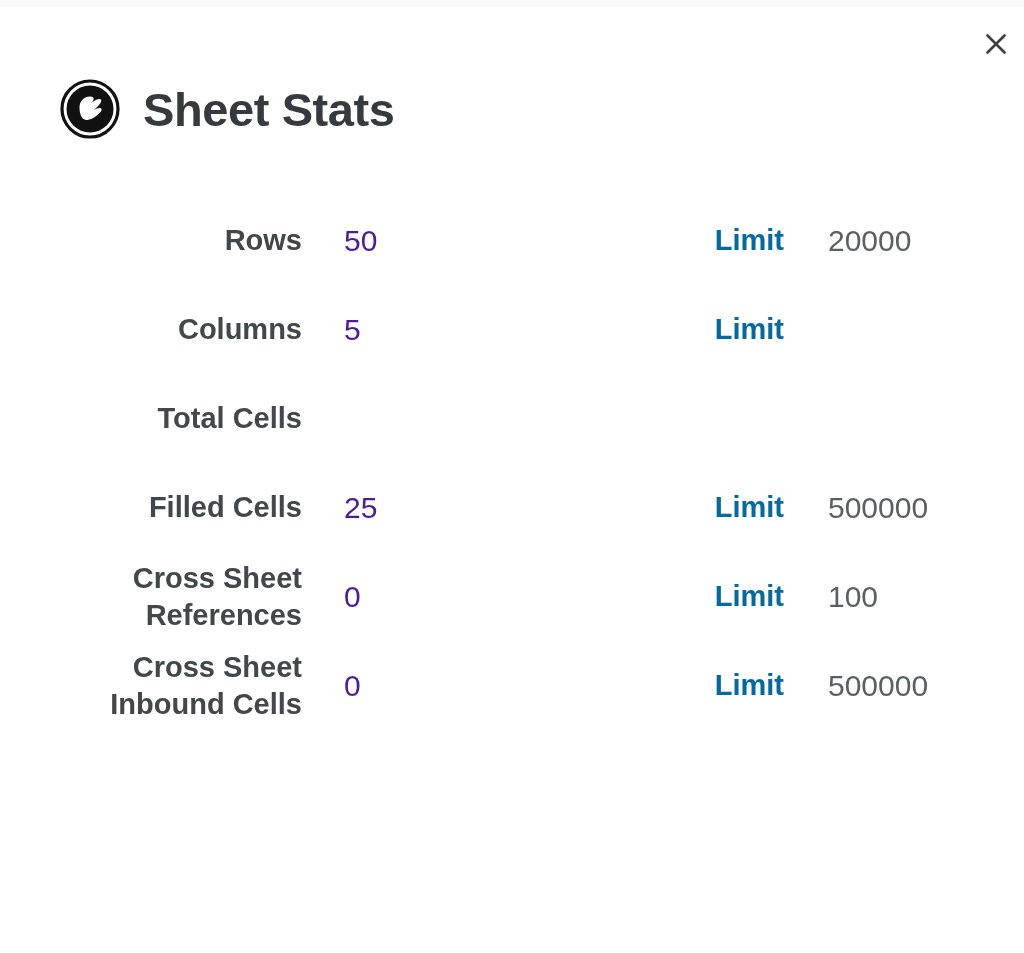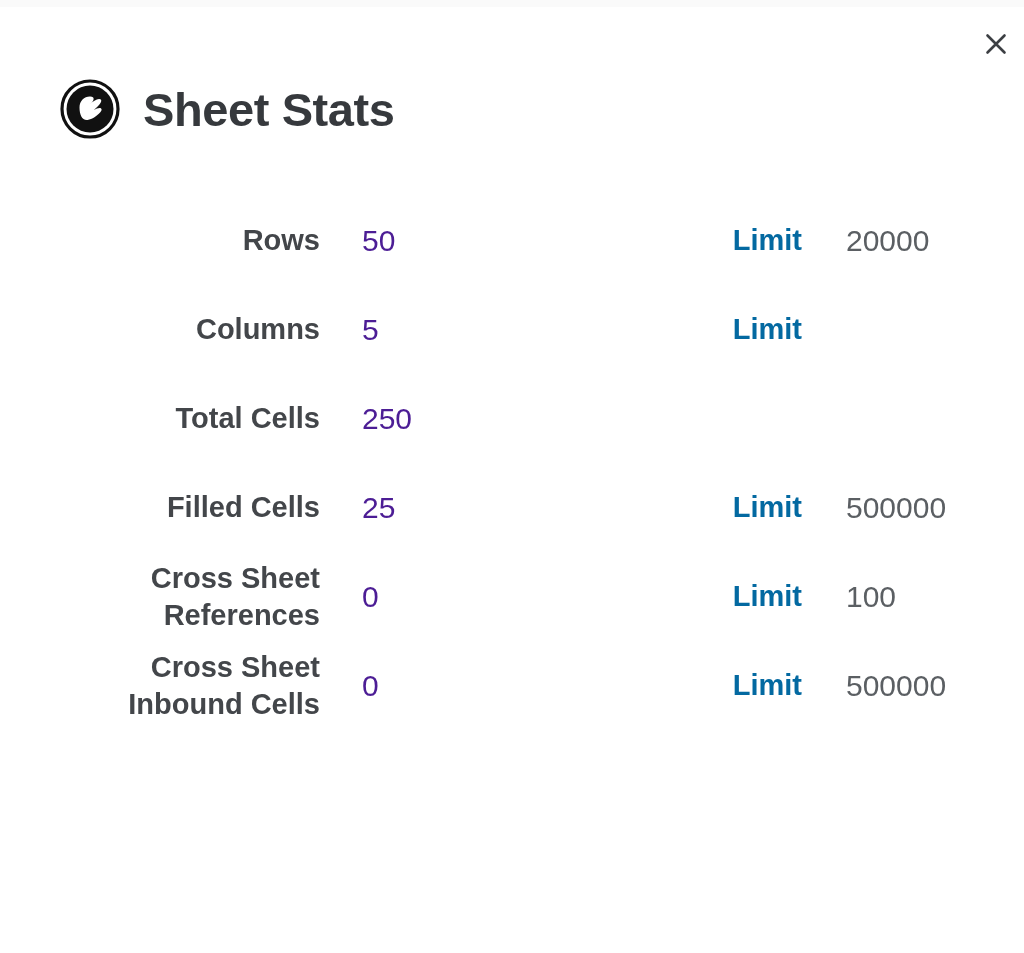--- a/index.html
+++ b/index.html
@@ -88,21 +88,20 @@
     height: 89px;
   }
   .cell-label {
     width: 290px;
     text-align: right;
     font-size: 29px;
     font-weight: bold;
     color: #43464a;
     line-height: 1.22;
     padding-right: 0;
-    margin-left: 18px;
   }
   .cell-value {
     width: 358px;
     padding-left: 42px;
     text-align: left;
     font-size: 30px;
     font-weight: normal;
     color: #4c1d95;
     line-height: 1.2;
   }
@@ -170,21 +169,20 @@
     </div>
 
     <div class="stat-row">
       <div class="cell-label">Columns</div>
       <div class="cell-value">5</div>
       <div class="cell-limit-label">Limit</div>
     </div>
 
     <div class="stat-row">
       <div class="cell-label">Total Cells</div>
-      <div class="cell-value">250</div>
       <div class="cell-limit-label"></div>
       <div class="cell-limit-value"></div>
     </div>
 
     <div class="stat-row">
       <div class="cell-label">Filled Cells</div>
       <div class="cell-value">25</div>
       <div class="cell-limit-label">Limit</div>
       <div class="cell-limit-value">500000</div>
     </div>

